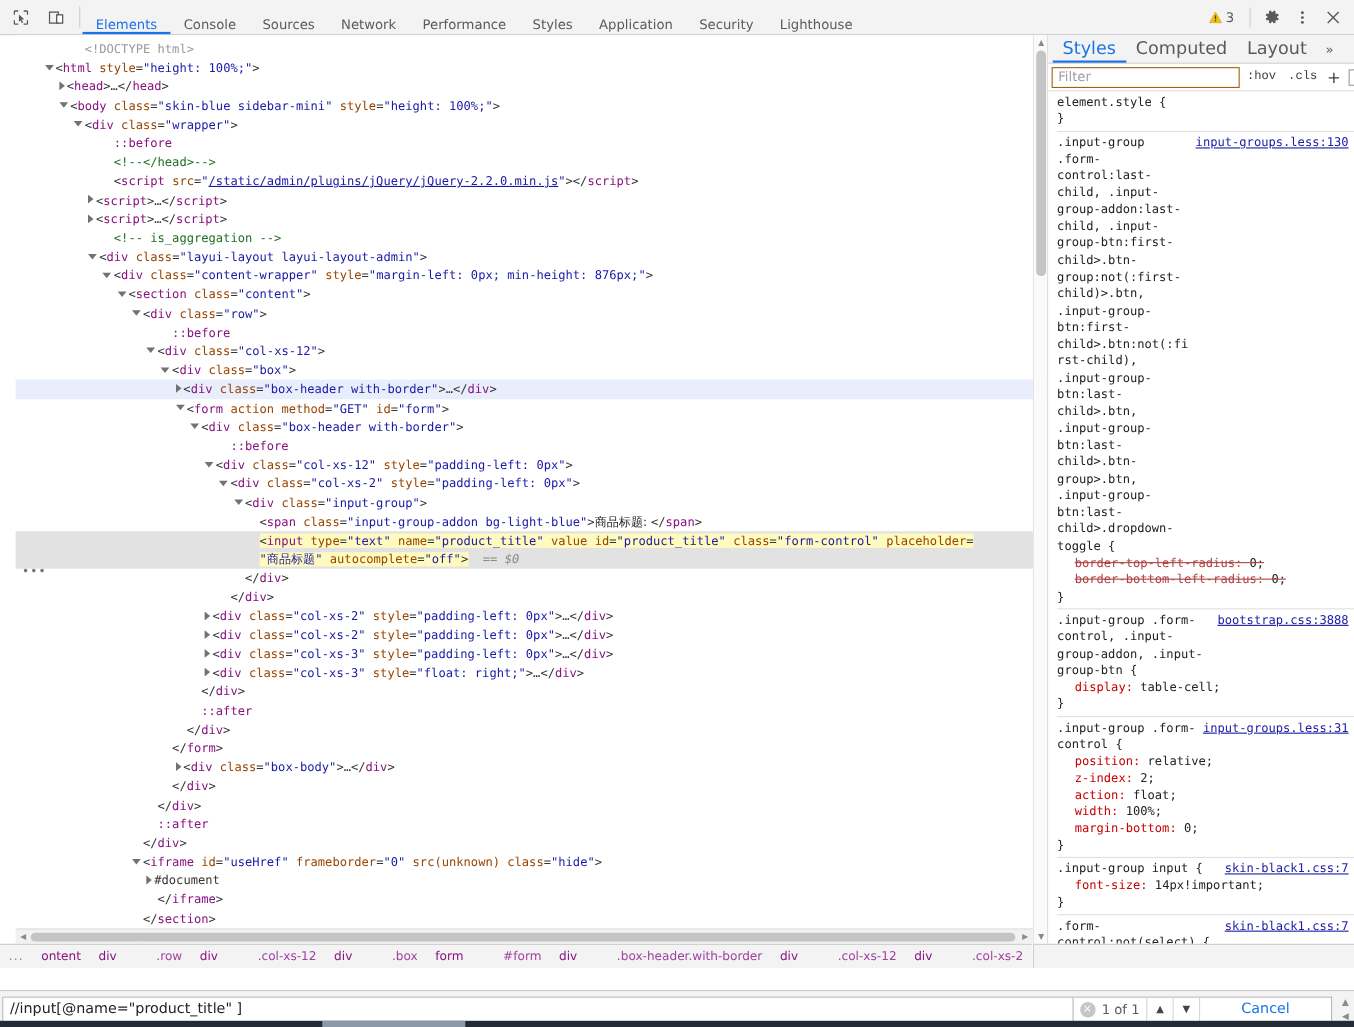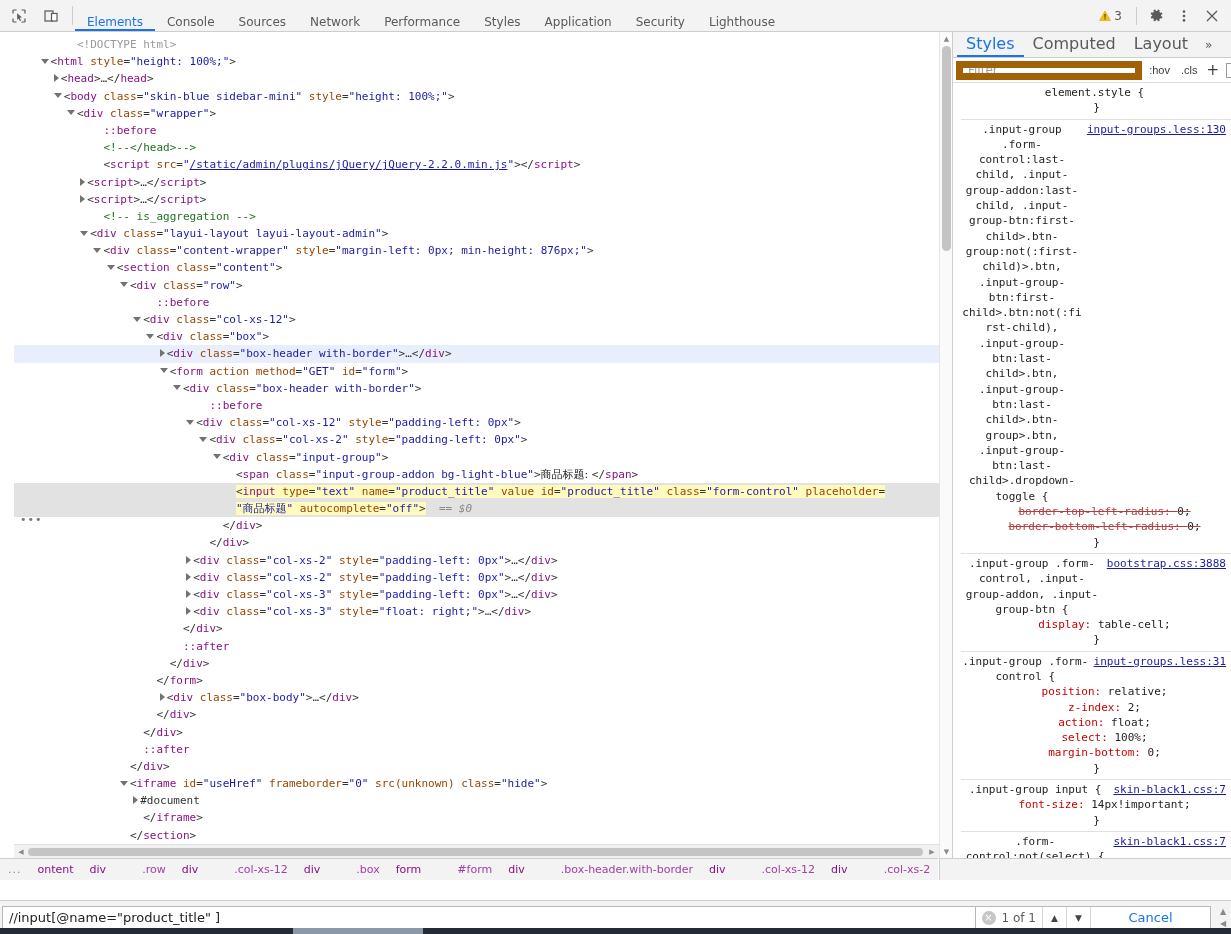--- a/index.html
+++ b/index.html
@@ -148,48 +148,47 @@
   }
   .st-tab.active { color: #1a73e8; border-bottom-color: #1a73e8; }
   .st-more { display: flex; align-items: center; padding: 0 8px; color: #5a5a5a; cursor: pointer; }
 
   .st-filterbar {
     height: 25px; display: flex; align-items: center;
     border-bottom: 1px solid #dedede; padding: 0 3px; gap: 3px;
     background: #fff;
   }
   .st-filter-input {
-    flex: 1; height: 19px; border: 7px solid #a16207; background: #fff;
+    flex: 1; height: 19px; border: 1px solid #a16207; background: #fff;
     font-size: 12px; color: #3b82f6; padding: 0 5px; outline: none;
     font-family: "DejaVu Sans", sans-serif;
   }
   .st-filter-input::placeholder { color: #a0a0a0; }
   .st-btn {
     font-size: 11px; color: #3c3c3c; padding: 1px 4px; cursor: pointer;
-    font-family: Liberation Sans, sans-serif; white-space: nowrap;
+    font-family: Liberation Mono, monospace; white-space: nowrap;
   }
   .st-plus { font-size: 15px; color: #3c3c3c; cursor: pointer; padding: 0 2px; line-height: 1; }
   .st-box {
     width: 16px; height: 15px; border: 1px solid #9a9a9a;
     display: flex; align-items: center; justify-content: center;
     font-size: 8px; color: #444; cursor: pointer; margin-left: 2px;
   }
 
   .st-body {
     flex: 1; overflow: hidden; position: relative;
     font-family: "DejaVu Sans Mono", "Liberation Mono", monospace;
     font-size: 11px; line-height: 15.3px;
     color: #222;
   }
   .st-scrollarea { position: absolute; inset: 0 13px 0 0; overflow: hidden; padding-left: 8px; }
   .rule {
     border-bottom: 1px solid #e0e0e0;
     padding: 2px 0 3px 0;
     position: relative;
-    text-align: center;
   }
   .rule-head { display: flex; align-items: baseline; }
   .sel { color: #222; flex: 1; white-space: normal; word-break: break-word; padding-right: 4px; }
   .src {
     color: #1a1aa6; text-decoration: underline; cursor: pointer;
     white-space: nowrap; font-size: 11px; flex-shrink: 0; padding-right: 6px;
   }
   .decl { padding-left: 16px; white-space: normal; word-break: break-word; }
   .prop { color: #c80000; }
   .val { color: #222; }
@@ -404,21 +403,21 @@
               <div class="brace">}</div>
             </div>
             <div class="rule">
               <div class="rule-head">
                 <span class="sel">.input-group .form-control {</span>
                 <span class="src">input-groups.less:31</span>
               </div>
               <div class="decl"><span class="prop">position: </span><span class="val">relative;</span></div>
               <div class="decl"><span class="prop">z-index: </span><span class="val">2;</span></div>
               <div class="decl"><span class="prop">action: </span><span class="val">float;</span></div>
-              <div class="decl"><span class="prop">select: </span><span class="val">100%;</span></div>
+              <div class="decl"><span class="prop">width: </span><span class="val">100%;</span></div>
               <div class="decl"><span class="prop">margin-bottom: </span><span class="val">0;</span></div>
               <div class="brace">}</div>
             </div>
             <div class="rule">
               <div class="rule-head">
                 <span class="sel">.input-group input {</span>
                 <span class="src">skin-black1.css:7</span>
               </div>
               <div class="decl"><span class="prop">font-size: </span><span class="val">14px!important;</span></div>
               <div class="brace">}</div>

